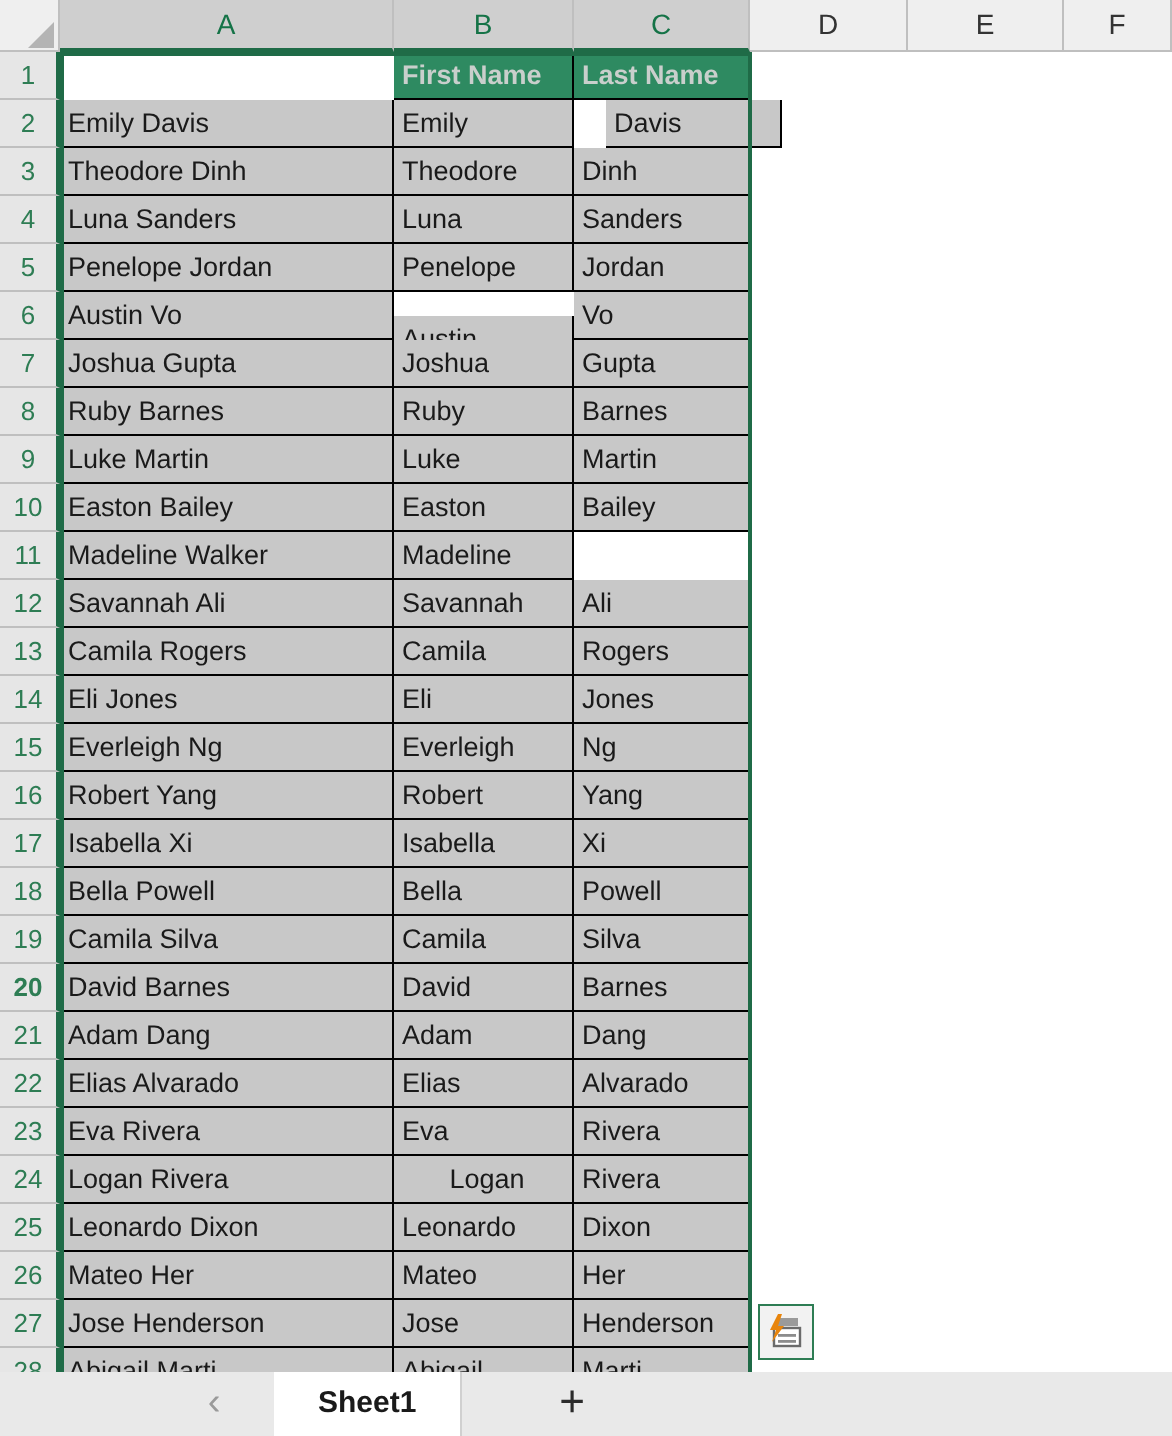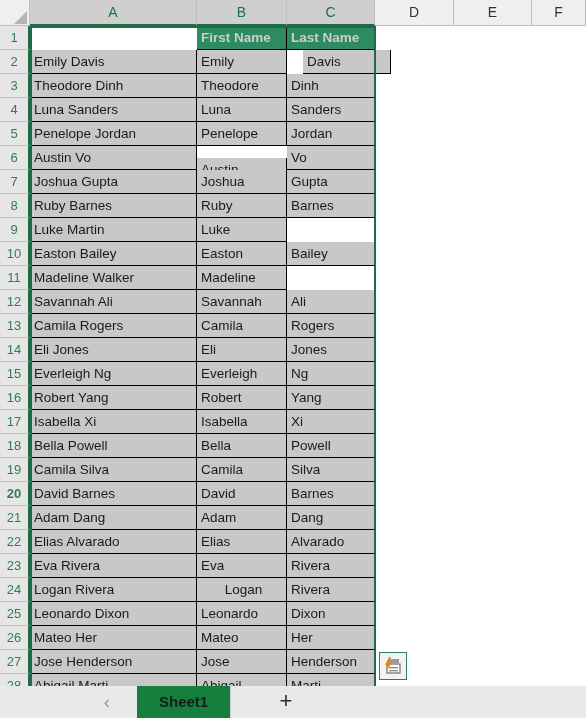--- a/index.html
+++ b/index.html
@@ -90,21 +90,21 @@
   #tabbar{
     position:absolute;left:0;bottom:0;width:586px;height:32px;
     background:#E9E9E9;
   }
   .navbtn{
     position:absolute;top:0;width:46px;height:32px;
     color:#9A9A9A;font-size:19px;line-height:31px;text-align:center;
   }
   #tab-sheet1{
     position:absolute;left:137px;top:0;height:32px;padding:0 22px;
-    background:#15803d;color:#1a1a1a;
+    background:#ffffff;color:#1a1a1a;
     font-size:15px;font-weight:bold;line-height:31px;text-align:center;
     border-right:1px solid #D0D0D0;box-sizing:border-box;
   }
   #tab-add{
     position:absolute;left:256px;top:0;width:60px;height:32px;
     color:#2b2b2b;font-size:22px;line-height:30px;text-align:center;
   }
 </style>
 </head>
 <body>
@@ -177,20 +177,21 @@
         <div class="cell body" style="left: 167px; width: 90px; top: 120px; height: 24px; margin-top: 12px;">Austin</div>
         <div class="cell body" style="left: 257px; width: 88px; top: 120px; height: 24px;">Vo</div>
         <div class="cell body" style="left: 0px; width: 167px; top: 144px; height: 24px;">Joshua Gupta</div>
         <div class="cell body" style="left: 167px; width: 90px; top: 144px; height: 24px;">Joshua</div>
         <div class="cell body" style="left: 257px; width: 88px; top: 144px; height: 24px;">Gupta</div>
         <div class="cell body" style="left: 0px; width: 167px; top: 168px; height: 24px;">Ruby Barnes</div>
         <div class="cell body" style="left: 167px; width: 90px; top: 168px; height: 24px;">Ruby</div>
         <div class="cell body" style="left: 257px; width: 88px; top: 168px; height: 24px;">Barnes</div>
         <div class="cell body" style="left: 0px; width: 167px; top: 192px; height: 24px;">Luke Martin</div>
         <div class="cell body" style="left: 167px; width: 90px; top: 192px; height: 24px;">Luke</div>
+        <div class="cell body" style="left: 257px; width: 88px; top: 192px; height: 24px;">Martin</div>
         <div class="cell body" style="left: 0px; width: 167px; top: 216px; height: 24px;">Easton Bailey</div>
         <div class="cell body" style="left: 167px; width: 90px; top: 216px; height: 24px;">Easton</div>
         <div class="cell body" style="left: 257px; width: 88px; top: 216px; height: 24px;">Bailey</div>
         <div class="cell body" style="left: 0px; width: 167px; top: 240px; height: 24px;">Madeline Walker</div>
         <div class="cell body" style="left: 167px; width: 90px; top: 240px; height: 24px;">Madeline</div>
         <div class="cell body" style="left: 257px; width: 88px; top: 240px; height: 24px; margin-top: 24px;">Walker</div>
         <div class="cell body" style="left: 0px; width: 167px; top: 264px; height: 24px;">Savannah Ali</div>
         <div class="cell body" style="left: 167px; width: 90px; top: 264px; height: 24px;">Savannah</div>
         <div class="cell body" style="left: 257px; width: 88px; top: 264px; height: 24px;">Ali</div>
         <div class="cell body" style="left: 0px; width: 167px; top: 288px; height: 24px;">Camila Rogers</div>

